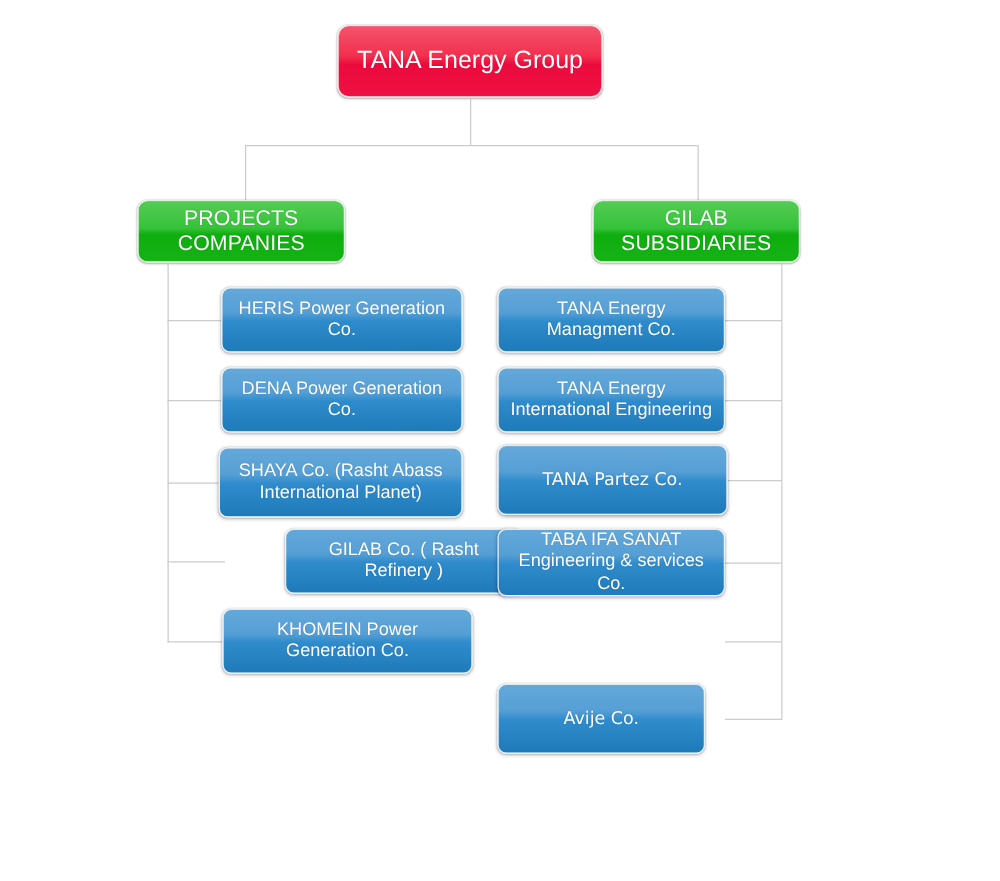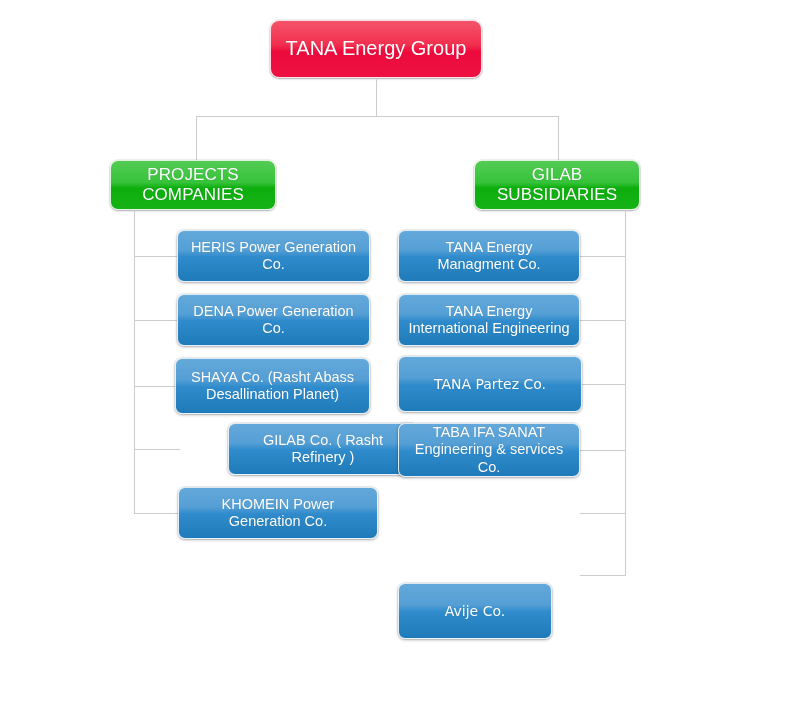--- a/index.html
+++ b/index.html
@@ -113,21 +113,21 @@
   <div class="node leaf" style="left:177px; top:230px; width:193px; height:52px;">
     <span class="lbl">HERIS Power Generation Co.</span>
   </div>
 
   <div class="node leaf" style="left:177px; top:294px; width:193px; height:52px;">
     <span class="lbl">DENA Power Generation Co.</span>
   </div>
 
   <div class="node leaf" style="left:175px; top:358px; width:195px; height:56px; flex-direction:column;">
     <span class="lbl-line">SHAYA Co. (Rasht Abass</span>
-    <span class="lbl-line">Desallination Planet)</span>
+    <span class="lbl-line">International Planet)</span>
   </div>
 
   <div class="node leaf" style="left:180px; top:423px; width:190px; height:52px;margin-left:48px;">
     <span class="lbl">GILAB Co. ( Rasht Refinery )</span>
   </div>
 
   <div class="node leaf" style="left:178px; top:487px; width:200px; height:52px;">
     <span class="lbl">KHOMEIN Power Generation Co.</span>
   </div>
 
@@ -153,17 +153,17 @@
   <div class="node leaf wide-font" style="left:398px; top:356px; width:184px; height:56px;">
     <span class="lbl">TANA Partez Co.</span>
   </div>
 
   <div class="node leaf" style="left:398px; top:423px; width:182px; height:54px; flex-direction:column;">
     <span class="lbl-line">TABA IFA SANAT</span>
     <span class="lbl-line">Engineering &amp; services Co.</span>
   </div>
 
 
-  <div class="node leaf wide-font" style="left:398px; top:547px; width:154px; height:56px;margin-top:36px;">
+  <div class="node leaf wide-font" style="left:398px; top:547px; width:166px; height:56px;">
     <span class="lbl">Avije Co.</span>
   </div>
 
 </div>
 
 </body></html>

